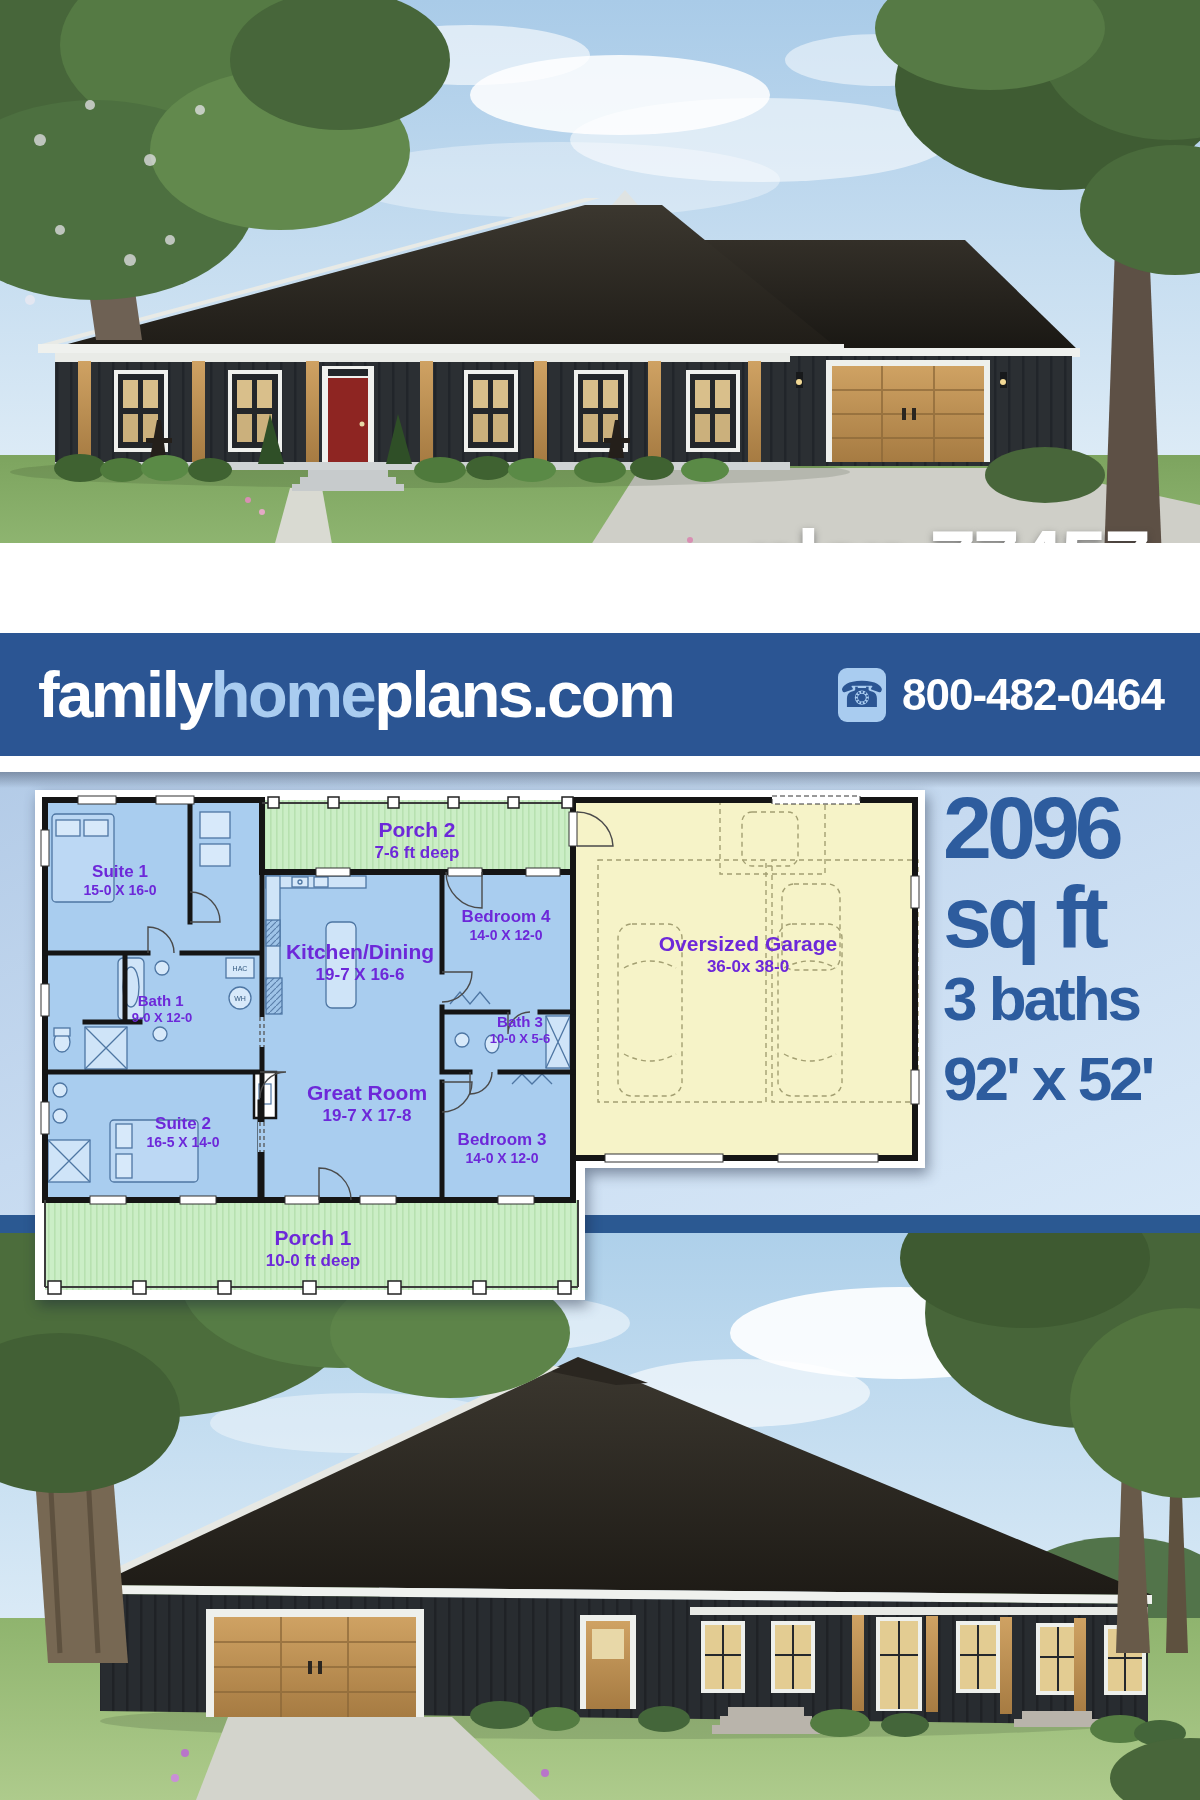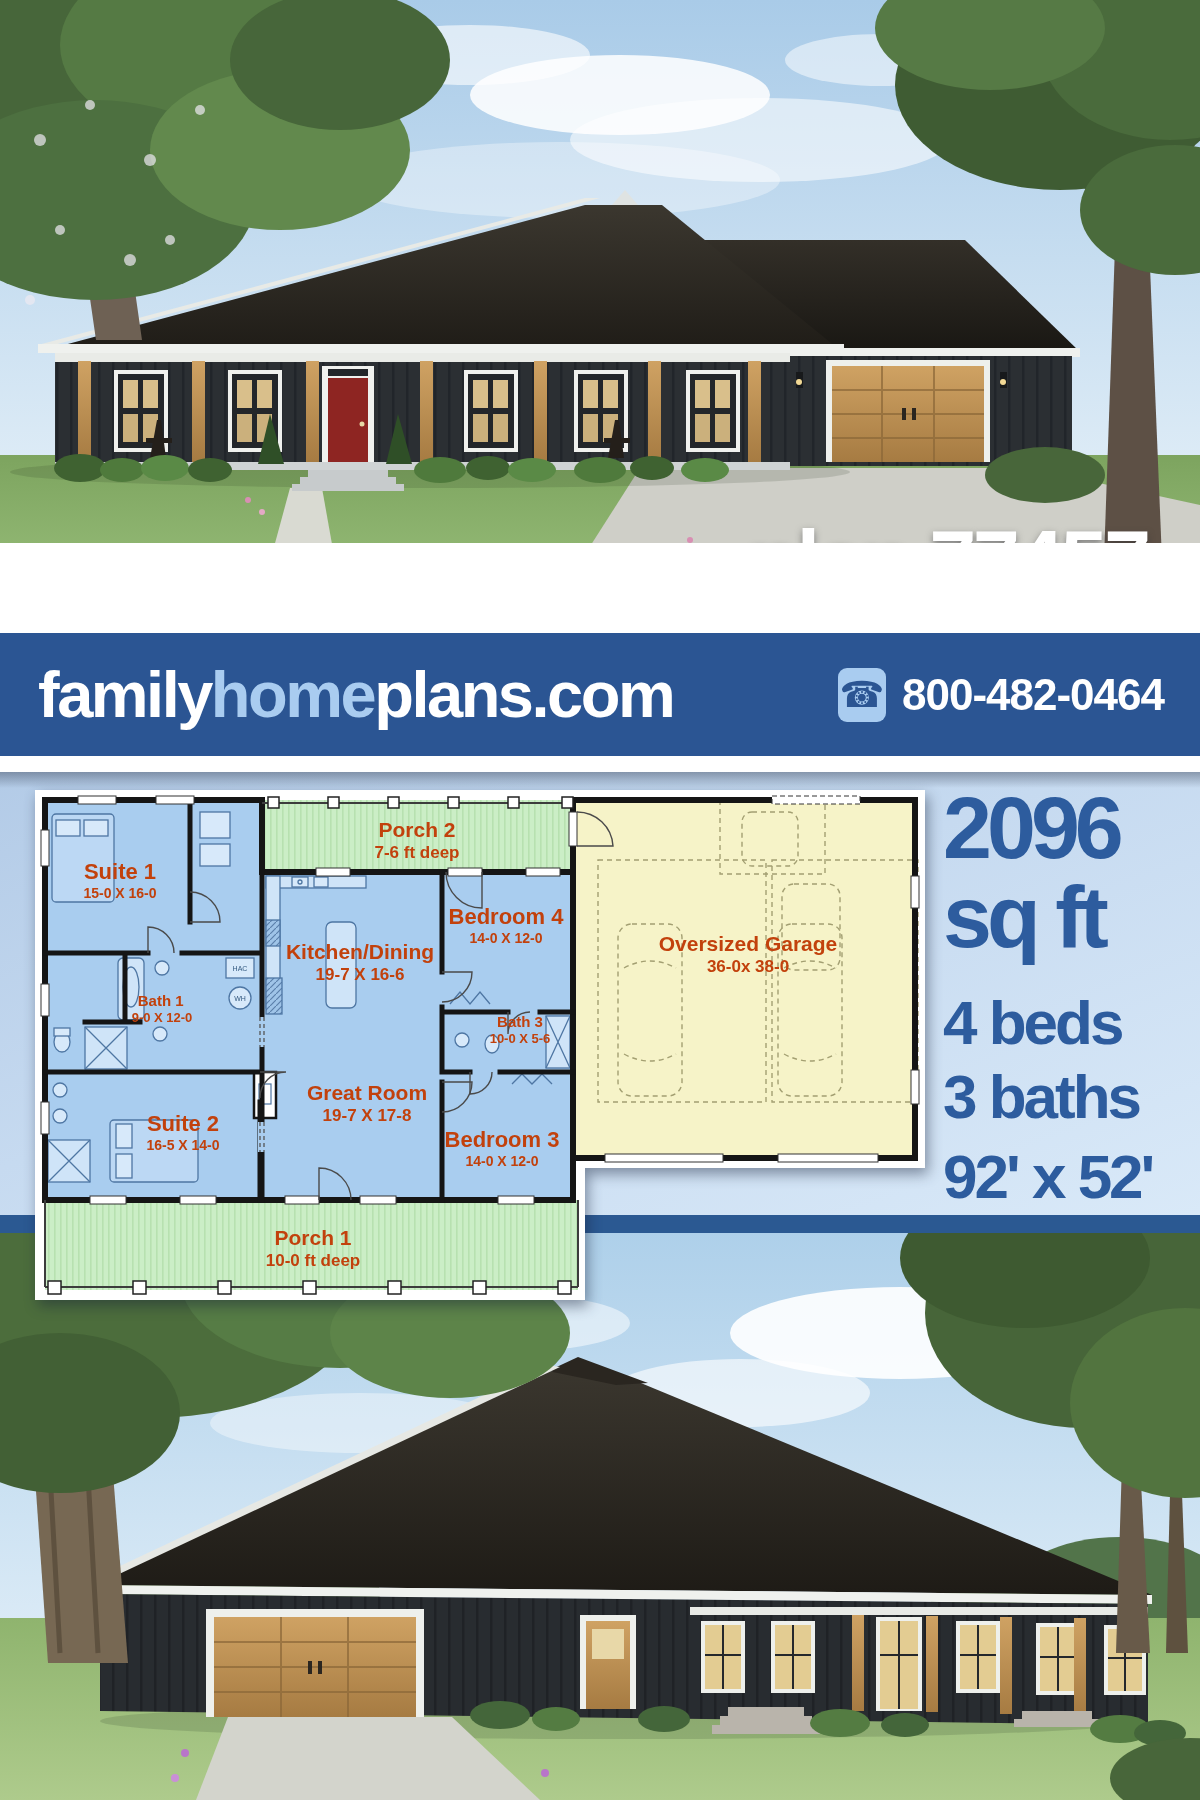--- a/index.html
+++ b/index.html
@@ -26,23 +26,23 @@
   .plan-section .top-shadow{position:absolute;left:0;top:0;width:100%;height:16px;
                 background:linear-gradient(180deg,rgba(50,60,80,.42),rgba(50,60,80,0));}
   .stats{position:absolute;left:943px;top:16px;color:#2d5c9e;font-weight:bold;}
   .stat-big{font-size:88px;letter-spacing:-5px;line-height:.9;}
   .stat-med{font-size:62px;letter-spacing:-3px;line-height:1;}
   .mt1{margin-top:10px;} .mt2{margin-top:36px;} .mt3{margin-top:12px;} .mt4{margin-top:18px;}
   
   .fp{position:absolute;left:30px;top:772px;width:990px;height:545px;z-index:5;
       filter:drop-shadow(3px 6px 7px rgba(20,30,55,.45));}
   .fp svg{position:absolute;left:0;top:0;}
-  .fl-label{position:absolute;transform:translate(-50%,-50%);text-align:center;color:#c2410c;
+  .fl-label{position:absolute;transform:translate(-50%,-50%);text-align:center;color:#6d28d9;
             font-weight:bold;line-height:1.18;white-space:nowrap;z-index:6;}
-  .fl-name{font-size:22px;} .fl-dims{font-size:14px;}
+  .fl-name{font-size:17px;} .fl-dims{font-size:14px;}
   .lg .fl-name{font-size:21px;} .lg .fl-dims{font-size:17px;}
   .sm .fl-name{font-size:15px;} .sm .fl-dims{font-size:13px;}
   .wrap{white-space:normal;width:58px;}
   
   .divider{position:absolute;left:0;top:1215px;width:1200px;height:18px;background:#2b5992;}
   
   .plan-label{position:absolute;right:52px;top:512px;color:#fff;font-weight:bold;font-size:84px;
               letter-spacing:-3px;text-shadow:0 3px 7px rgba(50,50,55,.55);z-index:3;}
   svg text{font-family:"Liberation Sans",sans-serif;}
 </style>
@@ -259,21 +259,20 @@
     </div>
   </div>
 
   <div class="white-strip" id="strip2"></div>
 
   <div class="plan-section">
     <div class="top-shadow"></div>
     <div class="stats">
       <div class="stat-big">2096</div>
       <div class="stat-big mt1">sq ft</div>
-      <div class="stat-med mt2">4 beds</div>
       <div class="stat-med mt3">3 baths</div>
       <div class="stat-med mt4">92' x 52'</div>
     </div>
   </div>
 
   <div class="divider"></div>
 
   <div class="fp">
     <svg viewBox="0 0 990 545" width="990" height="545">
       <defs>

